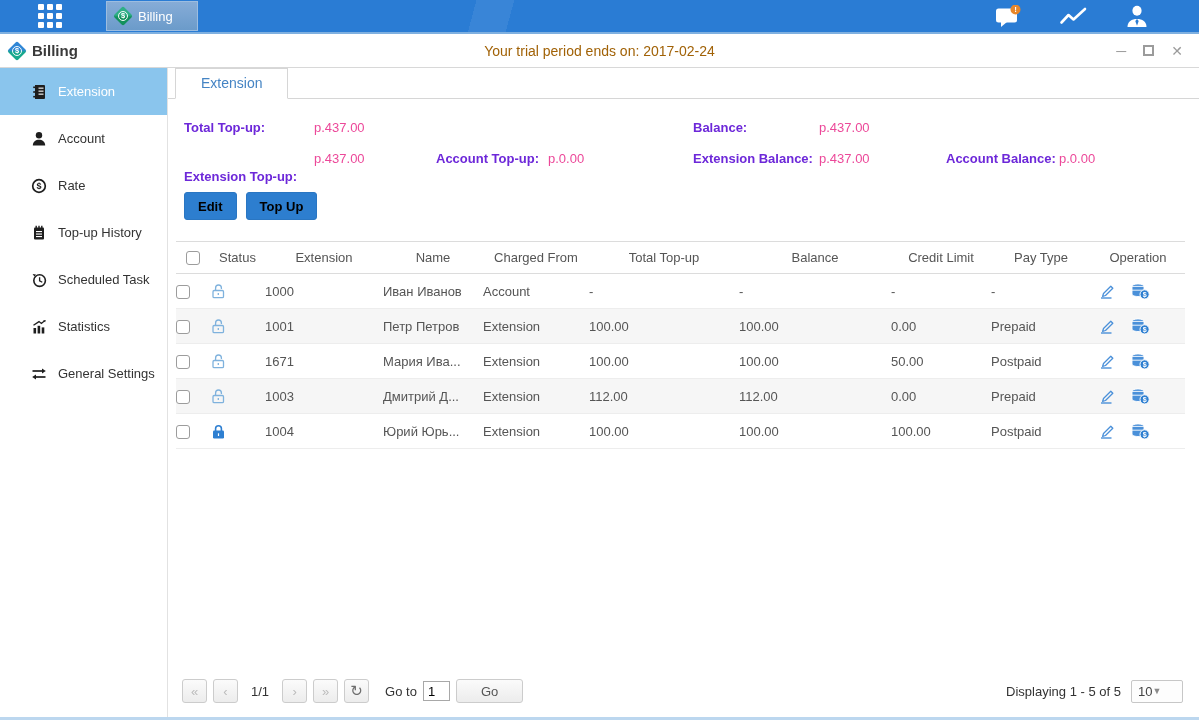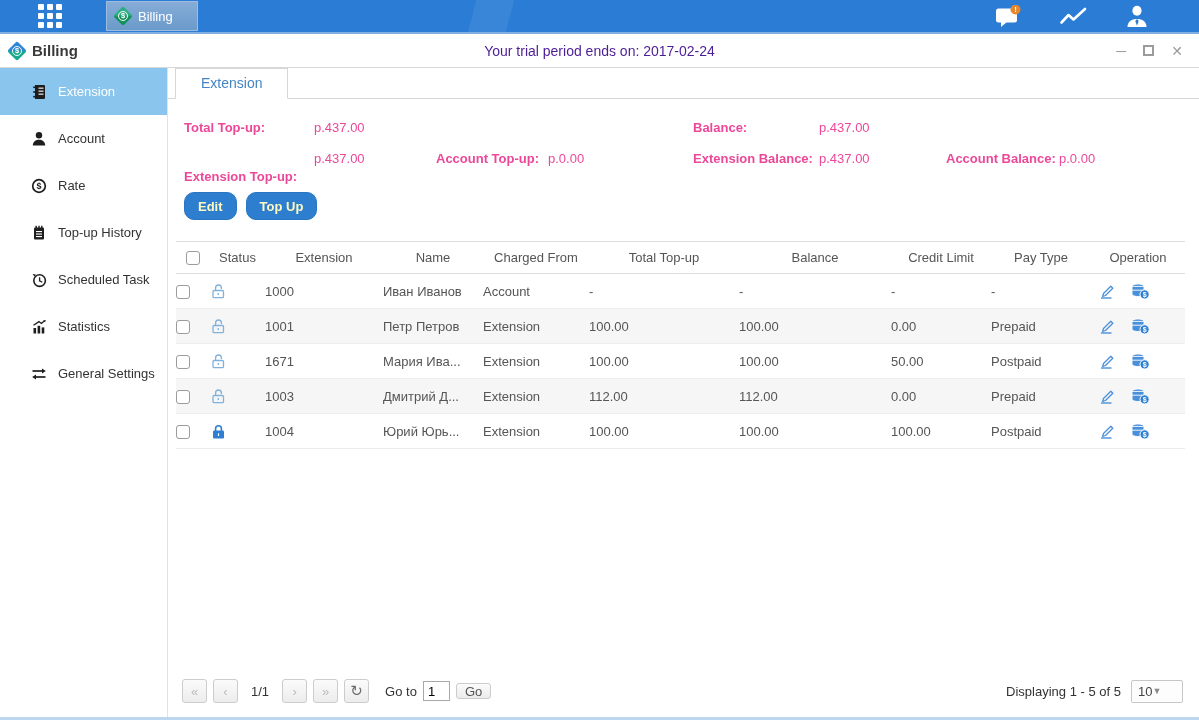--- a/index.html
+++ b/index.html
@@ -19,65 +19,65 @@
             background:linear-gradient(135deg,#2fae86 45%,#12915c 55%); display:flex; align-items:center; justify-content:center; }
   .diamond.app { background:linear-gradient(135deg,#2f86d6 42%,#17a98c 58%); }
   .diamond b { transform:rotate(-45deg); width:10px; height:10px; border:1px solid rgba(255,255,255,.95); border-radius:50%;
             color:#fff; font-size:7.5px; line-height:8px; text-align:center; font-weight:bold; }
   .topbar-right { margin-left:auto; margin-right:50px; display:flex; align-items:center; gap:37px; }
   .tb-icon { position:relative; cursor:pointer; display:flex; }
 
   
   .win-header { height:34px; background:#fff; border-bottom:1px solid #d8d8d8; display:flex; align-items:center; position:relative; }
   .win-title { margin-left:10px; display:flex; align-items:center; gap:8px; font-size:15px; font-weight:bold; color:#3a3a3a; z-index:1; }
-  .trial { position:absolute; left:0; right:0; text-align:center; color:#4c1d95; font-size:14px; }
+  .trial { position:absolute; left:0; right:0; text-align:center; color:#a16207; font-size:14px; }
   .win-controls { margin-left:auto; margin-right:16px; display:flex; align-items:center; gap:17px; z-index:1; }
   .wc { color:#9b9b9b; font-size:14px; cursor:pointer; line-height:1; }
   .wc.max { width:11px; height:11px; border:2px solid #9b9b9b; font-size:0; }
 
   
   .content { display:flex; height:650px; }
   .sidebar { width:168px; border-right:1px solid #e2e2e2; flex:0 0 auto; }
   .side-item { height:47px; display:flex; align-items:center; gap:11px; padding-left:31px; font-size:13px; color:#333; cursor:pointer; }
   .side-item.selected { background:#8ac5ed; color:#fff; }
   .side-item svg { flex:0 0 auto; }
 
   .main { flex:1; display:flex; flex-direction:column; padding-bottom:4px; }
 
   .tabstrip { height:31px; border-bottom:1px solid #d6d6d6; padding-left:7px; display:flex; }
   .tab { height:31px; margin-bottom:-1px; padding:0 25px; line-height:29px; background:#fff;
          border:1px solid #d6d6d6; border-bottom:1px solid #fff; color:#4584c4; font-size:14px; cursor:pointer; }
 
   .summary { position:relative; height:78px; font-size:13px; }
-  .summary .lb { position:absolute; font-weight:bold; color:#ec4899; }
+  .summary .lb { position:absolute; font-weight:bold; color:#6d28d9; }
   .summary .vl { position:absolute; color:#ec4899; }
 
   .toolbar { margin:15px 0 0 16px; display:flex; gap:9px; }
-  .btn-blue { height:28px; padding:0 13px; background:#2d7ecf; border:1px solid #2a76c2; border-radius:10px;
-              color:#fef9c3; font-size:13px; font-weight:bold; display:flex; align-items:center; cursor:pointer; }
+  .btn-blue { height:28px; padding:0 13px; background:#2d7ecf; border:1px solid #2a76c2; border-radius:3px;
+              color:#000000; font-size:13px; font-weight:bold; display:flex; align-items:center; cursor:pointer; }
 
   .table-wrap { margin:21px 14px 0 8px; }
   table { width:100%; border-collapse:collapse; table-layout:fixed; font-size:13px; color:#555; }
   thead th { height:32px; font-weight:normal; color:#555; text-align:center;
              border-top:1px solid #dcdcdc; border-bottom:1px solid #dcdcdc; }
   tbody td { height:35px; text-align:left; border-bottom:1px solid #ededed; overflow:hidden; white-space:nowrap; }
   tbody tr:nth-child(even) { background:#f6f6f6; }
   .cb { width:14px; height:14px; border:1px solid #9c9c9c; border-radius:3px; background:#fff; display:inline-block; vertical-align:middle; cursor:pointer; }
   .op-cell span { display:inline-flex; margin:0 7px; cursor:pointer; vertical-align:middle; }
   .status-cell svg { vertical-align:middle; cursor:pointer; }
 
   
   .pagination { margin-top:auto; height:46px; display:flex; align-items:center; padding:0 16px 0 14px; gap:6px; font-size:13px; color:#333; }
   .pg-btn { width:25px; height:24px; border:1px solid #ccc; border-radius:3px; background:linear-gradient(#fbfbfb,#ececec);
             color:#bcbcbc; font-size:13px; display:flex; align-items:center; justify-content:center; cursor:pointer; }
   .pg-btn.refresh { color:#6e6e6e; font-size:15px; }
   .pg-label { margin:0 7px; }
   .goto-label { margin-left:10px; }
   .goto-input { width:27px; height:20px; border:1px solid #a8a8a8; font-size:13px; font-family:inherit; padding-left:4px; }
-  .go-btn { height:16px; padding:0 8px; border:1px solid #ccc; border-radius:3px; background:linear-gradient(#fbfbfb,#ececec);
+  .go-btn { height:24px; padding:0 24px; border:1px solid #ccc; border-radius:3px; background:linear-gradient(#fbfbfb,#ececec);
             color:#555; font-size:13px; display:flex; align-items:center; cursor:pointer; }
   .pg-right { margin-left:auto; display:flex; align-items:center; gap:10px; }
   .page-size { width:52px; height:23px; border:1px solid #c7c7c7; border-radius:2px; background:#fdfdfd;
                display:flex; align-items:center; padding:0 6px; cursor:pointer; color:#444; }
   .page-size .caret { color:#8a8a8a; font-size:9px; }
 
   .bottom-strip { position:absolute; left:0; right:0; bottom:0; height:3px; background:#bcd7ef; }
 </style>
 </head>
 <body>

